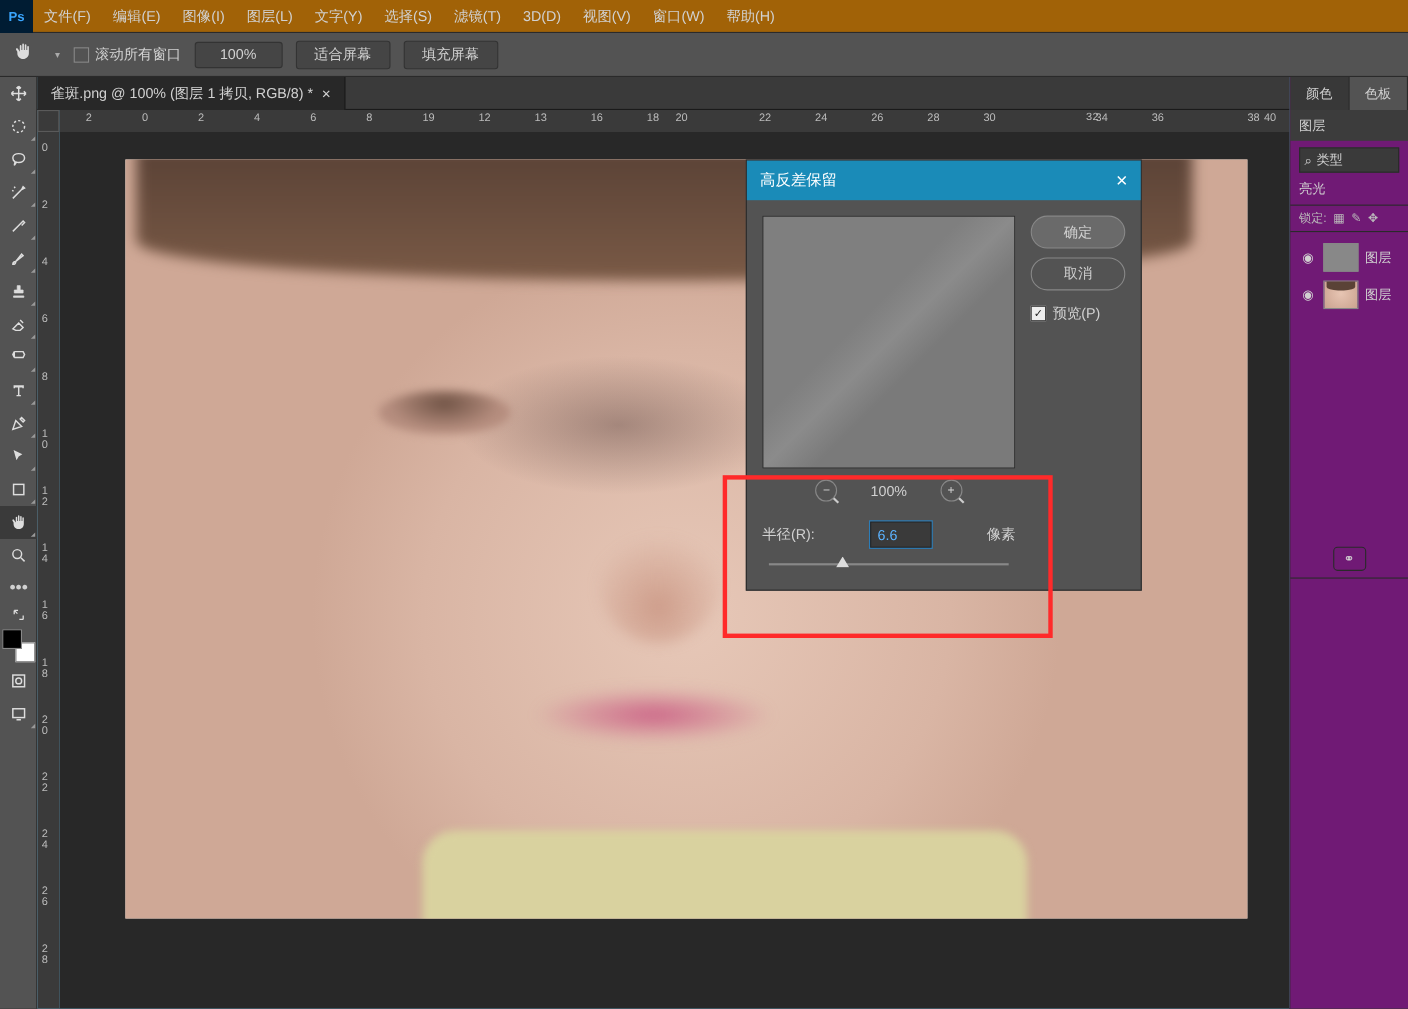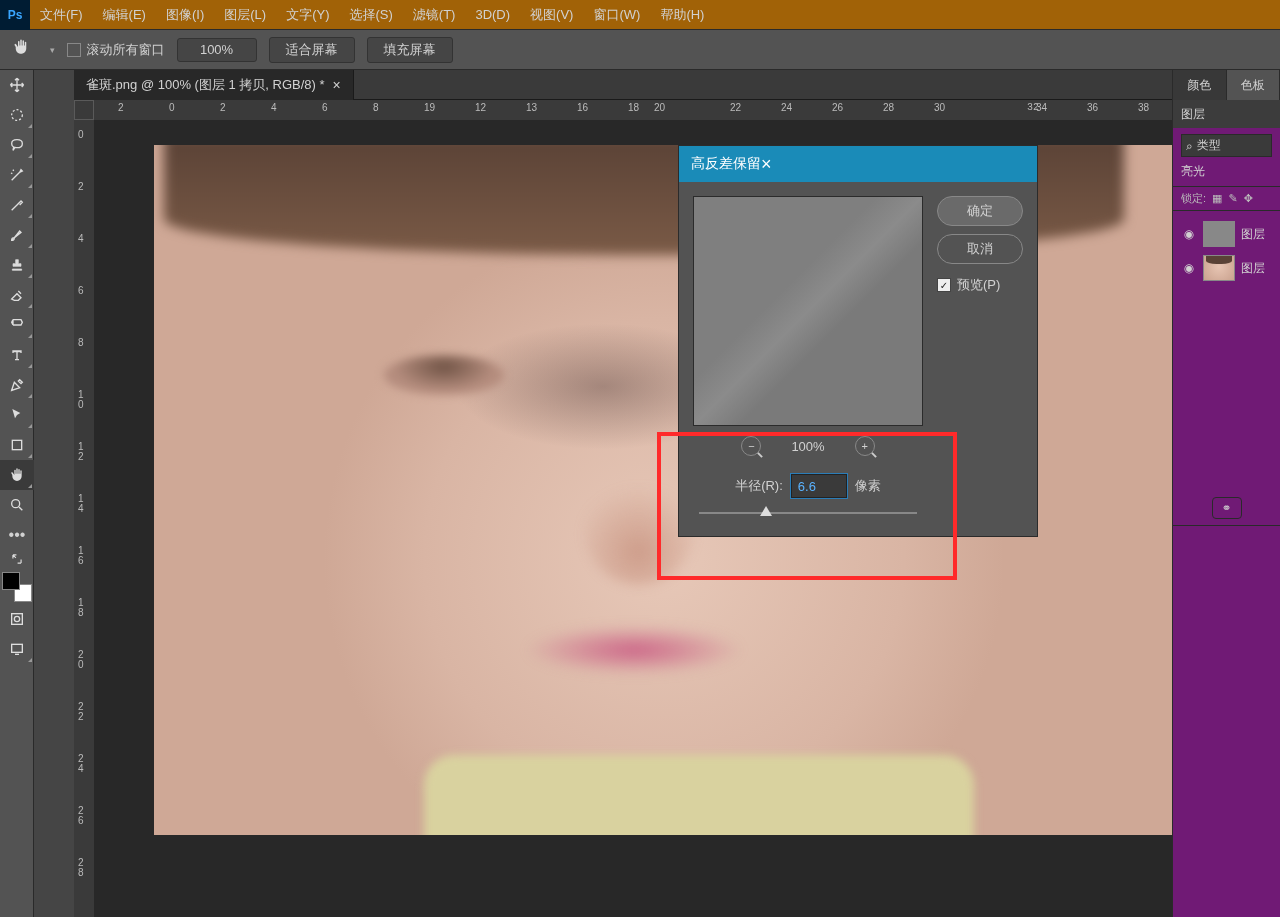--- a/index.html
+++ b/index.html
@@ -25,21 +25,21 @@
   
   .toolbar { width: 34px; background: #535353; display: flex; flex-direction: column; border-right: 1px solid #2a2a2a; }
   .tool { width: 34px; height: 30px; display: flex; align-items: center; justify-content: center; font-size: 16px; position: relative; cursor: pointer; }
   .tool.active { background: #3a3a3a; }
   .tool-corner { position: absolute; right: 2px; bottom: 2px; width: 0; height: 0; border-right: 4px solid #999; border-top: 4px solid transparent; }
   .color-swatches { position: relative; width: 34px; height: 34px; margin-top: 2px; }
   .swatch-fg { position: absolute; left: 2px; top: 2px; width: 18px; height: 18px; background: #000; border: 1px solid #888; z-index: 2; }
   .swatch-bg { position: absolute; right: 2px; bottom: 2px; width: 18px; height: 18px; background: #fff; border: 1px solid #888; }
   
   
-  .canvas-area { flex: 1; background: #7dd3fc; position: relative; display: flex; flex-direction: column; margin-left: 40px; }
+  .canvas-area { flex: 1; background: #7dd3fc; position: relative; display: flex; flex-direction: column; }
   .tab-bar { height: 30px; background: #3a3a3a; display: flex; align-items: center; border-bottom: 1px solid #1a1a1a; }
   .doc-tab { height: 30px; padding: 0 12px; display: flex; align-items: center; gap: 8px; background: #282828; border-right: 1px solid #1a1a1a; }
   .tab-close { font-size: 14px; cursor: pointer; }
   .ruler-corner { position: absolute; left: 0; top: 30px; width: 20px; height: 20px; background: #3a3a3a; border: 1px solid #5a5a5a; }
   .ruler-h { position: absolute; left: 20px; top: 30px; right: 0; height: 20px; background: #3a3a3a; overflow: hidden; }
   .ruler-v { position: absolute; left: 0; top: 50px; width: 20px; bottom: 0; background: #3a3a3a; overflow: hidden; }
   .ruler-h span { position: absolute; font-size: 10px; color: #bbb; top: 2px; }
   .ruler-v span { position: absolute; font-size: 10px; color: #bbb; left: 4px; line-height: 10px; }
   .canvas-wrap { position: absolute; left: 20px; top: 50px; right: 0; bottom: 0; background: #282828; overflow: hidden; }
   .canvas-img { position: absolute; left: 60px; top: 25px; width: 1020px; height: 690px; background:
@@ -52,31 +52,31 @@
   .eye.l { left:230px; } .eye.r { right:310px; }
   .nose { position:absolute; top:330px; left:430px; width:110px; height:110px; background: radial-gradient(circle at 50% 70%, rgba(190,130,110,.6), transparent 70%); border-radius:50%; filter:blur(6px);}
   .mouth { position:absolute; top:480px; left:370px; width:220px; height:50px; background: radial-gradient(ellipse, #c68, transparent 70%); border-radius:50%; filter:blur(6px);}
   .neck { position:absolute; bottom:-10px; left:270px; right:200px; height:90px; background:#d9d29f; border-radius:30px 30px 0 0; filter:blur(4px);}
   
   
   .red-box { position: absolute; border: 4px solid #ff2a2a; }
   
   
   .dialog { position: absolute; width: 360px; background: #535353; border: 1px solid #2b2b2b; }
-  .dialog-title { height: 36px; background: #1a8bb8; color: #fff; display: flex; align-items: center; padding: 0 12px; justify-content: flex-start; font-size: 14px; }
+  .dialog-title { height: 36px; background: #1a8bb8; color: #fff; display: flex; align-items: center; padding: 0 12px; justify-content: space-between; font-size: 14px; }
   .dialog-close { font-size: 18px; cursor: pointer; }
   .dialog-body { padding: 14px; display: flex; gap: 14px; }
   .dlg-left { flex: 1; }
   .preview-box { width: 230px; height: 230px; background:
     linear-gradient(135deg, #7f7f7f 40%, #8b8b8b 50%, #7a7a7a 60%),
     #808080; border: 1px solid #2b2b2b; }
   .zoom-row { display: flex; align-items: center; justify-content: center; gap: 30px; margin-top: 10px; font-size: 13px; }
   .zoom-btn { width: 20px; height: 20px; border: 1px solid #888; border-radius: 50%; display: flex; align-items: center; justify-content: center; font-size: 11px; cursor: pointer; position: relative; }
   .zoom-btn::after { content: ''; position: absolute; width: 6px; height: 2px; background: #ccc; transform: rotate(45deg); right: -3px; bottom: -1px; }
-  .radius-row { display: flex; align-items: center; gap: 8px; margin-top: 18px; justify-content: center; }
+  .radius-row { display: flex; align-items: center; gap: 8px; margin-top: 18px; justify-content: space-between; }
   .radius-input { width: 56px; height: 24px; background: #3a3a3a; border: 1px solid #222; color: #5bb3ff; text-align: left; padding: 0 6px; font-size: 13px; outline: 1px solid #2b7db8; }
   .slider-track { position: relative; height: 2px; background: #888; margin: 14px 6px 8px 6px; }
   .slider-thumb { position: absolute; top: -6px; width: 12px; height: 10px; background: #ddd; clip-path: polygon(50% 0, 100% 100%, 0 100%); }
   .dlg-right { display: flex; flex-direction: column; gap: 8px; width: 88px; }
   .dlg-btn { height: 30px; border: 1px solid #888; border-radius: 15px; display: flex; align-items: center; justify-content: center; cursor: pointer; font-size: 13px; }
   .dlg-btn.primary { background: #6a6a6a; }
   .dlg-check { display: flex; align-items: center; gap: 6px; margin-top: 4px; }
   .dlg-check .cb { width: 14px; height: 14px; background: #eee; border: 1px solid #444; display: flex; align-items: center; justify-content: center; font-size: 10px; color: #222; }
   
   
@@ -272,21 +272,21 @@
         <span style="left: 534px;">18</span>
         <span style="left: 560px;">20</span>
         <span style="left: 636px;">22</span>
         <span style="left: 687px;">24</span>
         <span style="left: 738px;">26</span>
         <span style="left: 789px;">28</span>
         <span style="left: 840px;">30</span>
         <span style="left: 933px; font-family: Liberation Mono, monospace;">32</span>
         <span style="left: 942px;">34</span>
         <span style="left: 993px;">36</span>
-        <span style="left: 1044px;">38</span>
+        <span style="left: 1080px;">38</span>
         <span style="left: 1095px;">40</span>
       </div>
     <div class="ruler-v" id="rv">
         <span style="top: 10px; white-space: pre;">0</span>
         <span style="top: 62px; white-space: pre;">2</span>
         <span style="top: 114px; white-space: pre;">4</span>
         <span style="top: 166px; white-space: pre;">6</span>
         <span style="top: 218px; white-space: pre;">8</span>
         <span style="top: 270px; white-space: pre;">1
 0</span>

